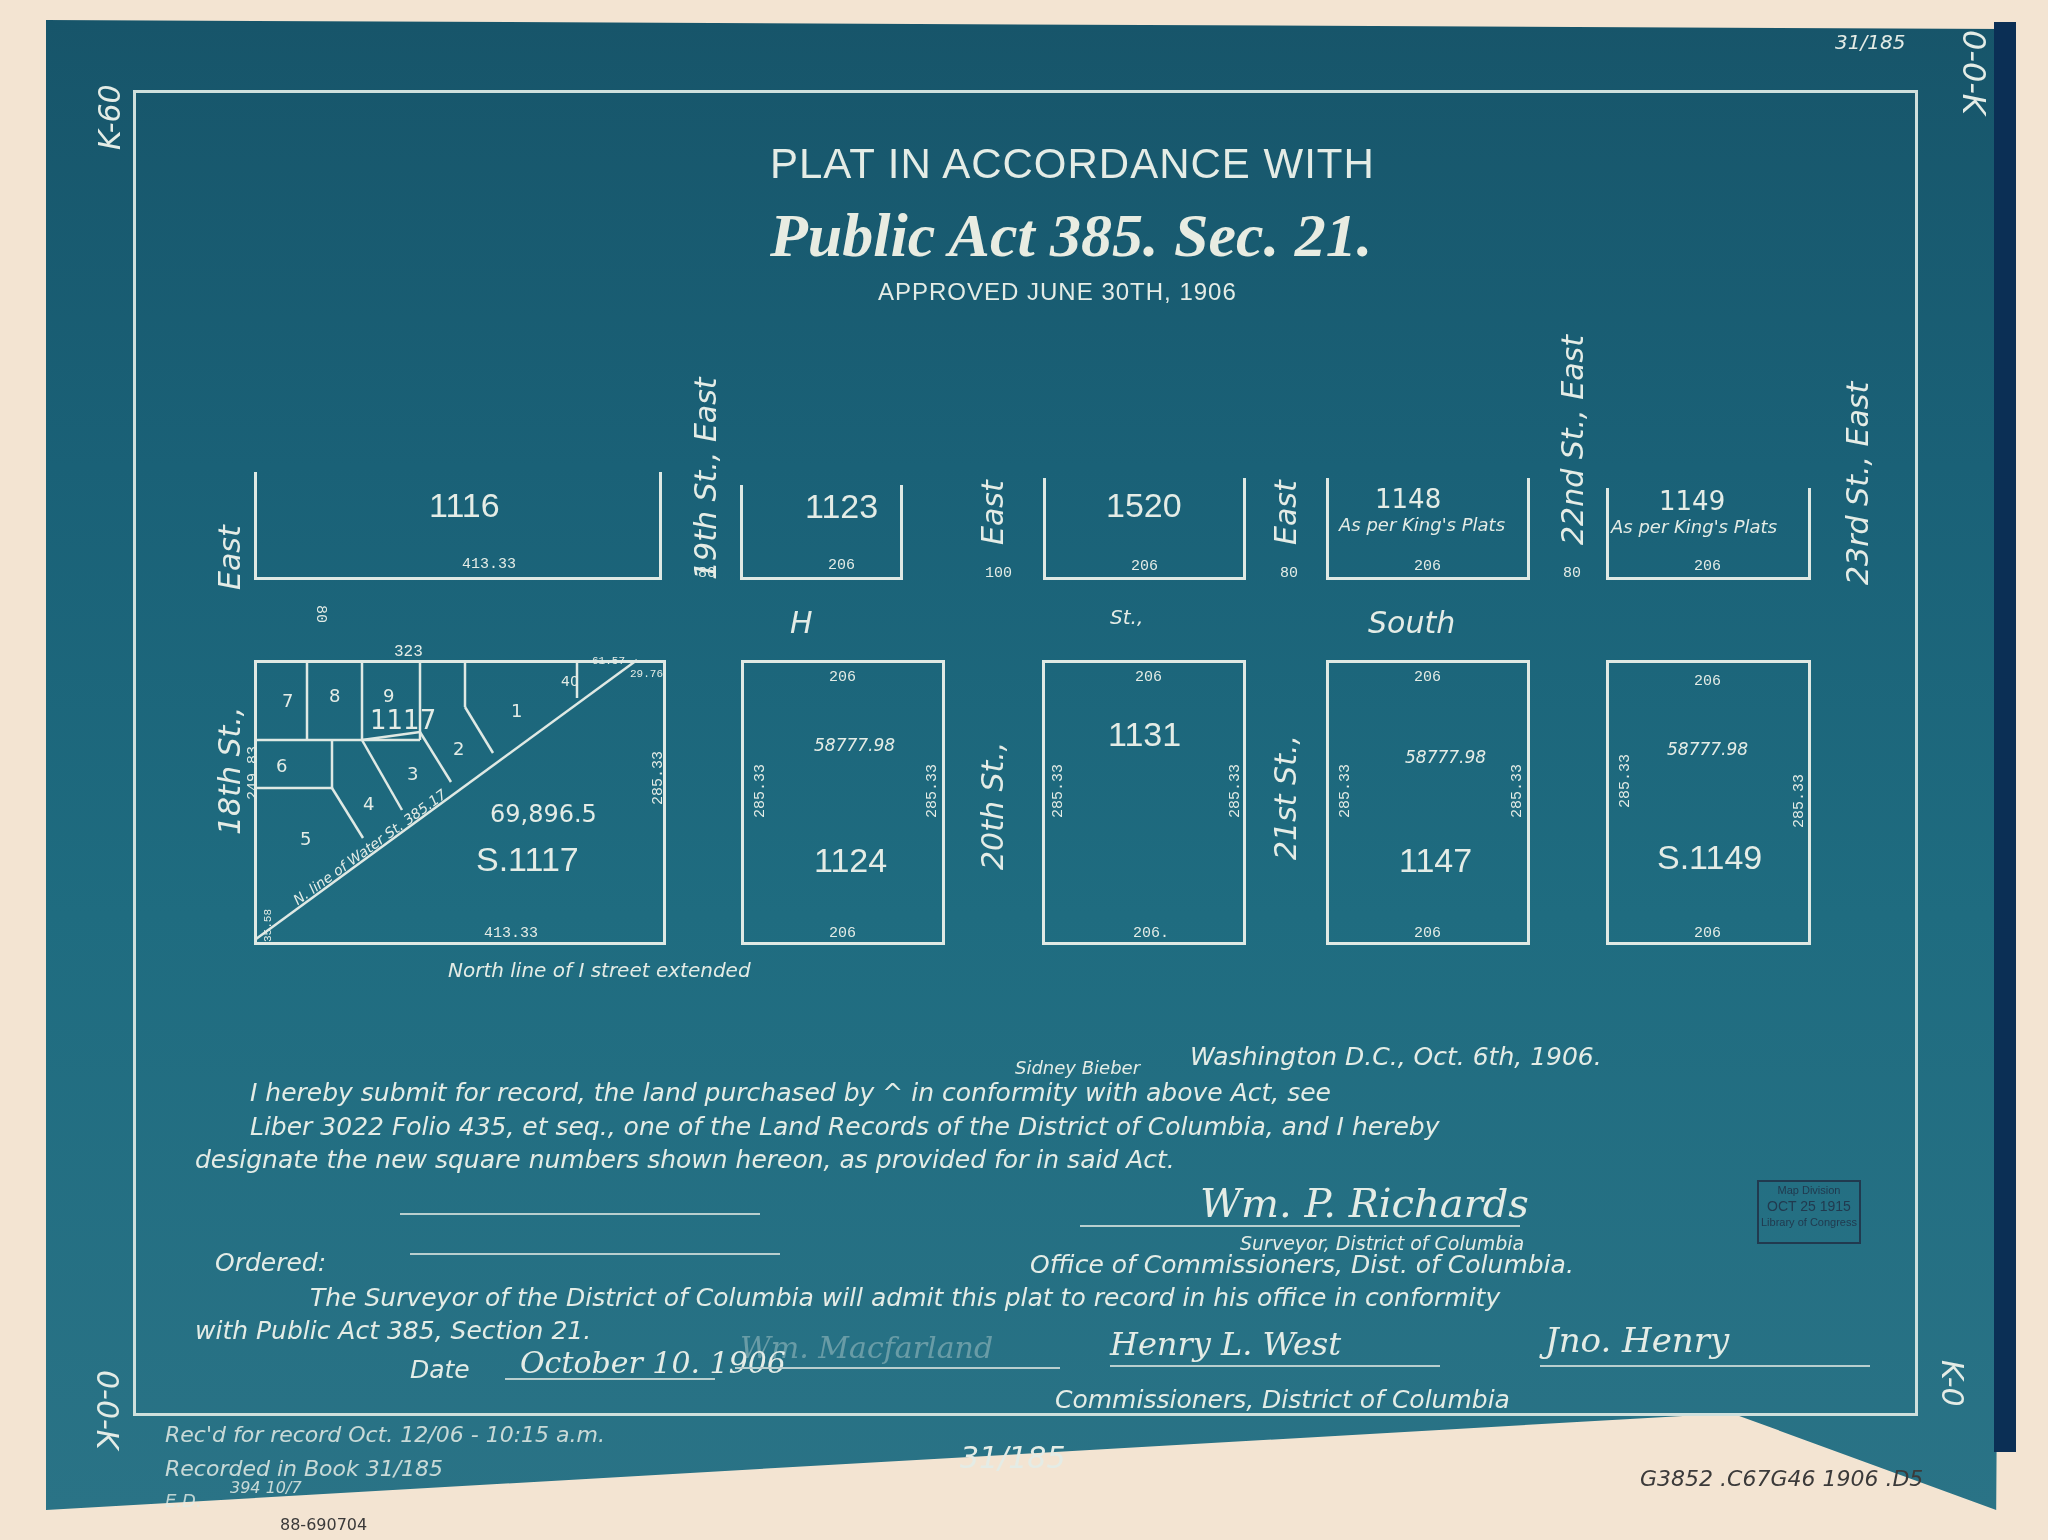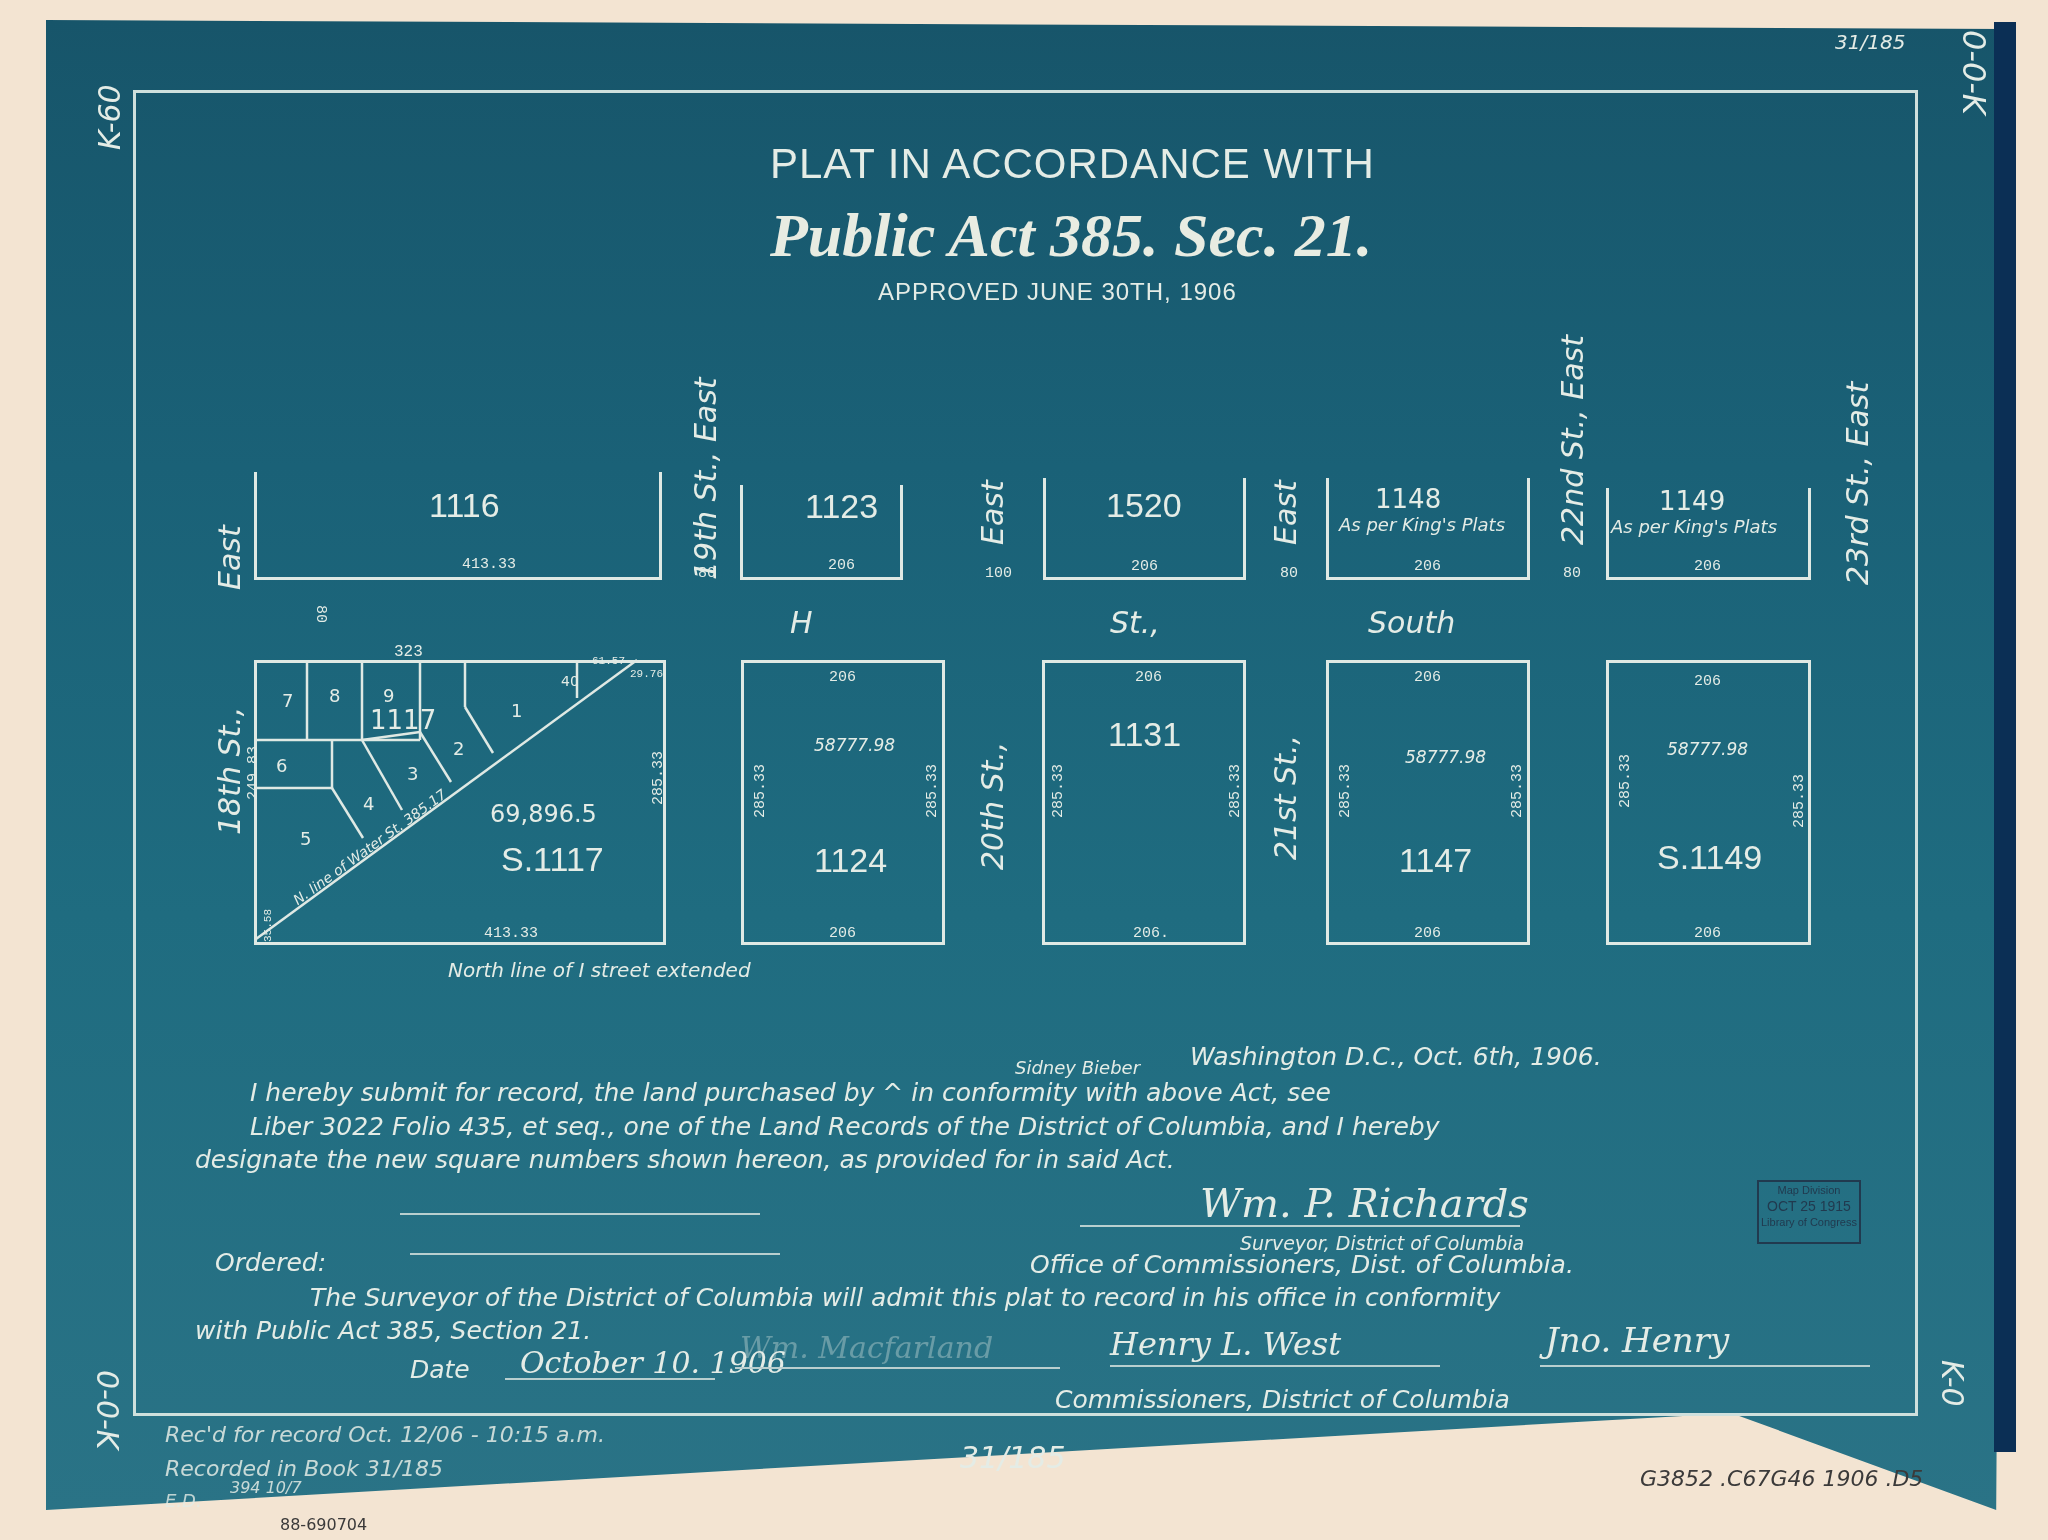--- a/index.html
+++ b/index.html
@@ -50,21 +50,21 @@
 <div class="ink street vert" style="left:212px;top:835px;">18th St.,</div>
 <div class="ink street vert" style="left:688px;top:580px;">19th St., East</div>
 <div class="ink street vert" style="left:975px;top:545px;">East</div>
 <div class="ink street vert" style="left:975px;top:870px;">20th St.,</div>
 <div class="ink street vert" style="left:1268px;top:545px;">East</div>
 <div class="ink street vert" style="left:1268px;top:860px;">21st St.,</div>
 <div class="ink street vert" style="left:1555px;top:545px;">22nd St., East</div>
 <div class="ink street vert" style="left:1840px;top:585px;">23rd St., East</div>
 
 <div class="ink hand" style="left:790px;top:605px;font-size:30px;">H</div>
-<div class="ink hand" style="left:1110px;top:605px;font-size:30px;">St.,</div>
+<div class="ink hand" style="left:1110px;top:605px;font-size:20px;">St.,</div>
 <div class="ink hand" style="left:1368px;top:605px;font-size:30px;">South</div>
 
 <div class="ink dim" style="left:312px;top:605px;writing-mode:vertical-rl;">80</div>
 <div class="ink dim" style="left:698px;top:565px;">80</div>
 <div class="ink dim" style="left:985px;top:565px;">100</div>
 <div class="ink dim" style="left:1280px;top:565px;">80</div>
 <div class="ink dim" style="left:1563px;top:565px;">80</div>
 
 <div class="blk open" style="left:254px;top:472px;width:408px;height:108px;">
   <div class="ink num" style="left:172px;top:14px;">1116</div>
@@ -125,21 +125,21 @@
 <div class="ink" style="left:453px;top:738px;font-size:18px;">2</div>
 <div class="ink" style="left:407px;top:763px;font-size:18px;">3</div>
 <div class="ink" style="left:363px;top:793px;font-size:18px;">4</div>
 <div class="ink" style="left:276px;top:755px;font-size:18px;">6</div>
 <div class="ink" style="left:300px;top:828px;font-size:18px;">5</div>
 <div class="ink hand" style="left:290px;top:895px;font-size:14px;transform:rotate(-36deg);transform-origin:left top;">N. line of Water St. 385.17</div>
 <div class="ink dim" style="left:592px;top:655px;font-size:11px;">61.57</div>
 <div class="ink dim" style="left:630px;top:668px;font-size:11px;">29.76</div>
 <div class="ink dim vert" style="left:262px;top:942px;font-size:11px;">35.58</div>
 <div class="ink" style="left:490px;top:800px;font-size:24px;">69,896.5</div>
-<div class="ink num" style="left:476px;top:840px;margin-left:25px;">S.1117</div>
+<div class="ink num" style="left:476px;top:840px;">S.1117</div>
 
 <div class="blk" style="left:741px;top:660px;width:204px;height:285px;">
   <div class="ink dim" style="left:85px;top:6px;">206</div>
   <div class="ink dim" style="left:85px;top:262px;">206</div>
   <div class="ink dim vert" style="left:8px;top:155px;">285.33</div>
   <div class="ink dim vert" style="left:180px;top:155px;">285.33</div>
   <div class="ink hand" style="left:70px;top:72px;font-size:17px;">58777.98</div>
   <div class="ink num" style="left:70px;top:178px;">1124</div>
 </div>
 

